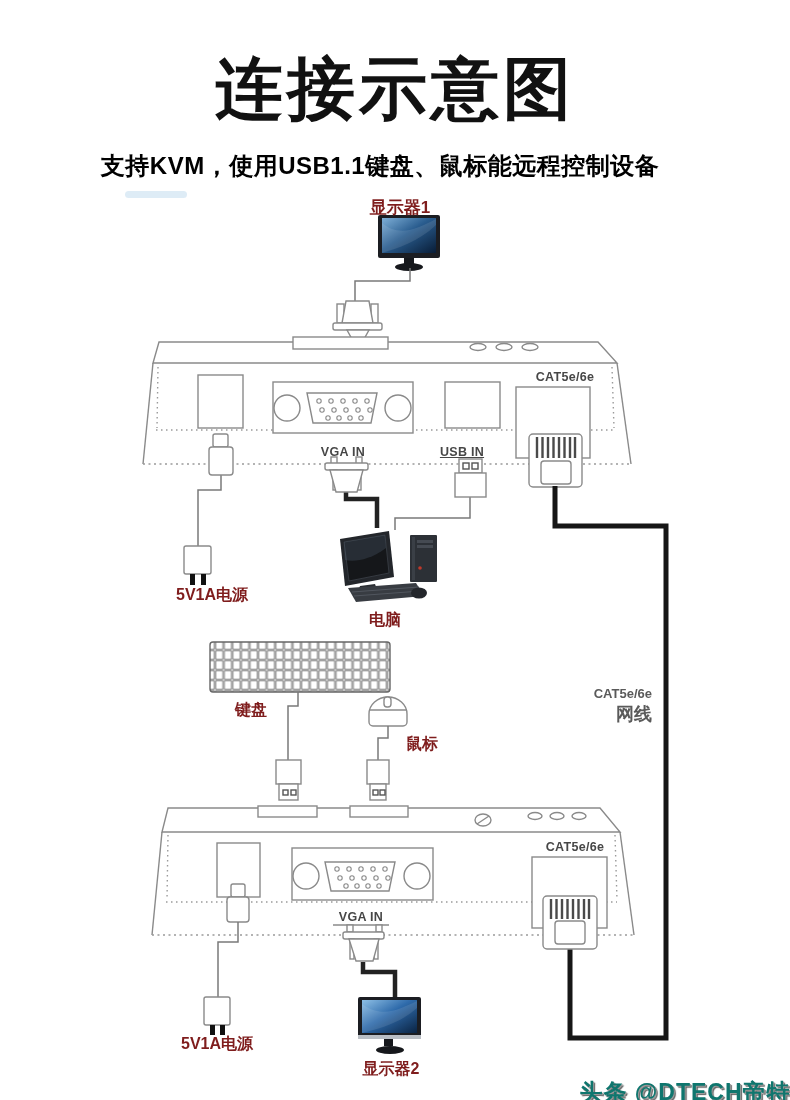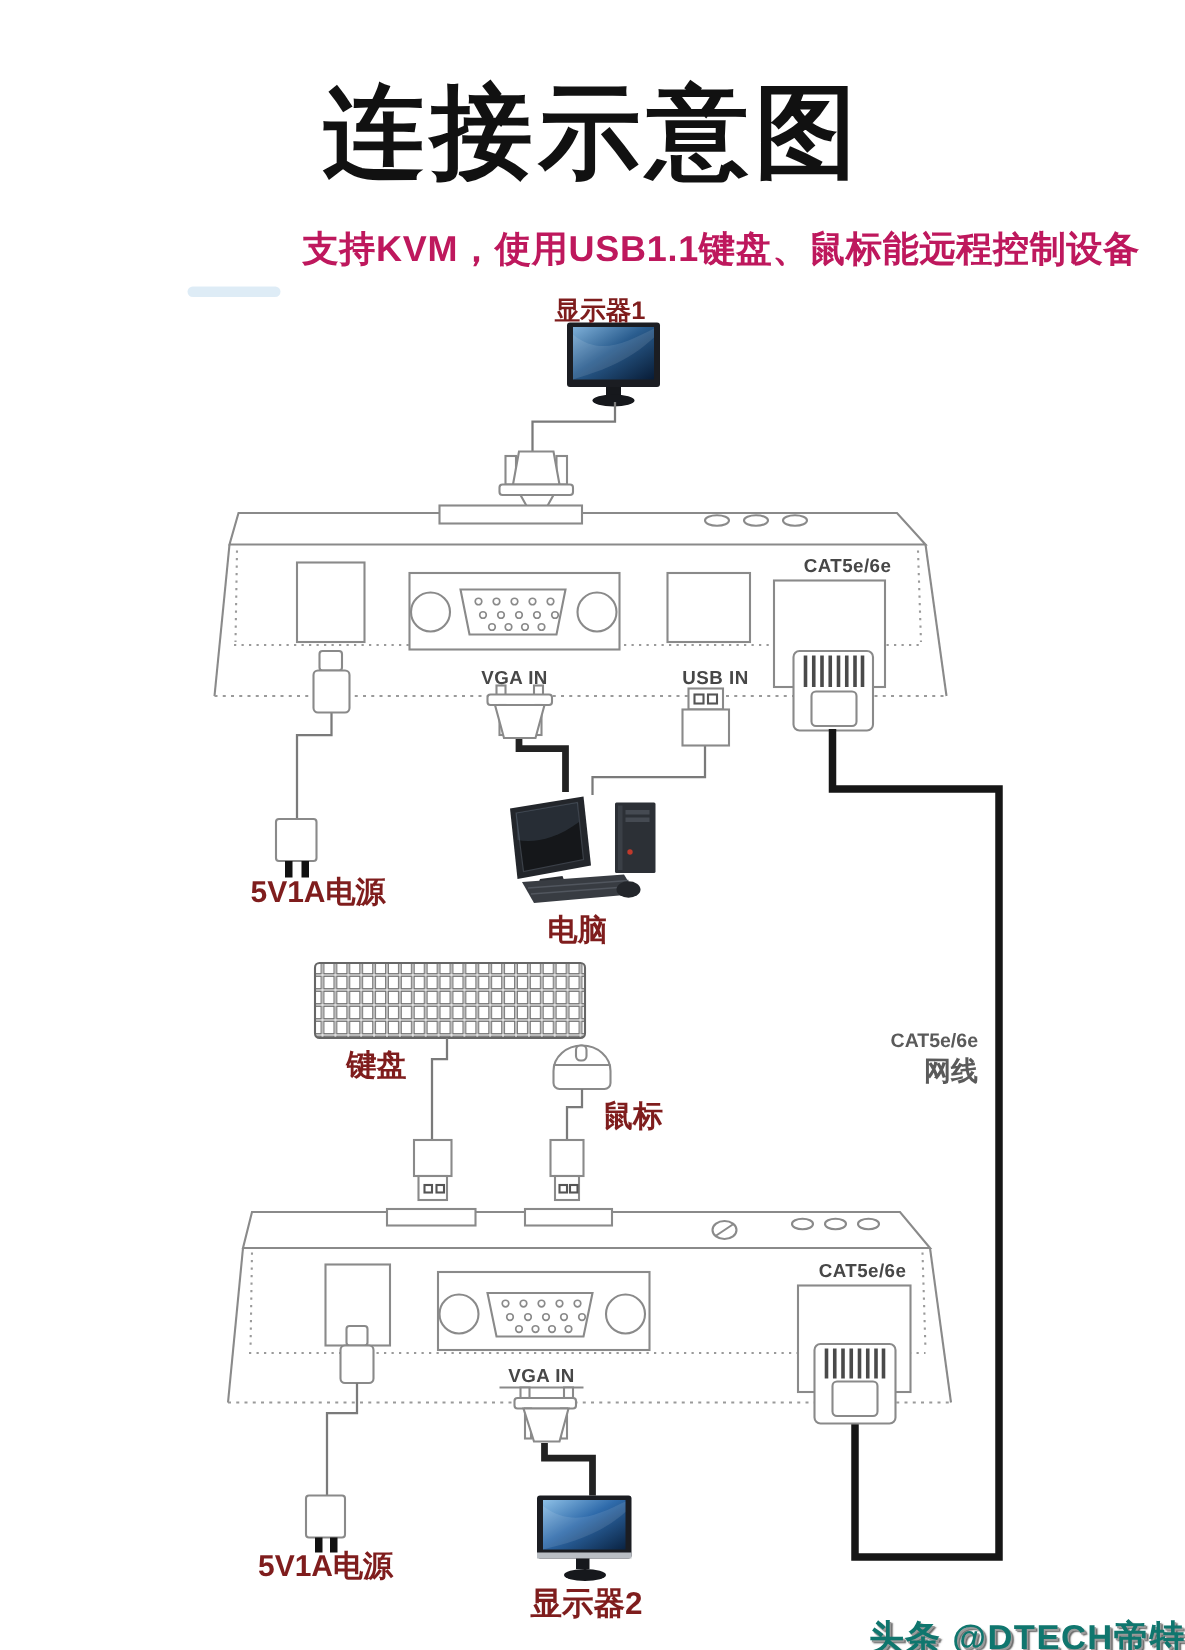--- a/index.html
+++ b/index.html
@@ -5,32 +5,32 @@
   html,body{margin:0;padding:0;background:#ffffff;}
   .canvas{
     position:relative;width:790px;height:1100px;background:#ffffff;overflow:hidden;
     font-family:"Liberation Sans","DejaVu Sans",sans-serif;color:#222;margin-top:20px;
   }
   .page-title{
     position:absolute;left:0;top:28px;width:790px;text-align:center;
     font-size:68px;font-weight:900;letter-spacing:4px;color:#111;line-height:1.2;
   }
   .page-subtitle{
-    position:absolute;left:0;top:130px;width:760px;text-align:right;
-    font-size:24px;font-weight:600;color:#be185d;letter-spacing:0.5px;
+    position:absolute;left:0;top:130px;width:760px;text-align:center;
+    font-size:24px;font-weight:600;color:#000000;letter-spacing:0.5px;
   }
   .smudge{
     position:absolute;left:125px;top:171px;width:62px;height:7px;border-radius:4px;
     background:rgba(168,205,232,0.38);
   }
   .lbl{
     position:absolute;transform:translate(-50%,-50%);white-space:nowrap;
     color:#7f1d1d;font-weight:700;
   }
-  .lbl-cn{font-size:20px;}
+  .lbl-cn{font-size:16px;}
   .lbl-port{font-size:12.5px;color:#474747;letter-spacing:0.3px;}
   .cable-label{
     position:absolute;left:552px;top:664px;width:100px;text-align:right;
     font-size:13px;line-height:20px;color:#5a5a5a;font-weight:700;
   }
   .cable-label .l2{font-size:18px;}
   .watermark{
     position:absolute;left:685px;top:1072px;transform:translate(-50%,-50%);
     white-space:nowrap;font-size:23px;font-weight:700;color:#0f766e;
     text-shadow:1px 1px 0 #9a9a9a, 2px 2px 1px rgba(70,70,70,0.85);
@@ -299,30 +299,30 @@
       <path d="M362,1013 L362,984 C382,999 400,989 417,981 L417,988 C399,1004 378,1009 362,1013 Z" fill="rgba(255,255,255,0.10)"></path>
       <rect x="358" y="1015" width="63" height="4" fill="#b9bec4"></rect>
       <rect x="384" y="1019" width="9" height="7" fill="#16181c"></rect>
       <ellipse cx="390" cy="1030" rx="14" ry="4" fill="#16181c"></ellipse>
     </g>
   </svg>
 
   <span class="lbl lbl-cn" style="left:400px;top:187px;font-size:17px;">显示器1</span>
   <span class="lbl lbl-port" style="left:565px;top:357px;">CAT5e/6e</span>
   <span class="lbl lbl-port" style="left:343px;top:432px;">VGA IN</span>
-  <span class="lbl lbl-port" style="left:477px;top:432px;">USB IN</span>
+  <span class="lbl lbl-port" style="left:462px;top:432px;text-decoration:underline;">USB IN</span>
   <span class="lbl lbl-cn" style="left:212px;top:575px;">5V1A电源</span>
   <span class="lbl lbl-cn" style="left:385px;top:600px;">电脑</span>
   <span class="lbl lbl-cn" style="left:251px;top:690px;">键盘</span>
   <span class="lbl lbl-cn" style="left:422px;top:724px;">鼠标</span>
 
   <div class="cable-label">
     <div>CAT5e/6e</div>
     <div class="l2">网线</div>
   </div>
 
   <span class="lbl lbl-port" style="left:575px;top:827px;">CAT5e/6e</span>
   <span class="lbl lbl-port" style="left:361px;top:897px;">VGA IN</span>
   <span class="lbl lbl-cn" style="left:217px;top:1024px;">5V1A电源</span>
-  <span class="lbl lbl-cn" style="left:391px;top:1049px;font-size:21px;">显示器2</span>
+  <span class="lbl lbl-cn" style="left:391px;top:1049px;font-size:16px;">显示器2</span>
 
   <div class="watermark">头条 @DTECH帝特</div>
 </div>
 
 </body></html>

